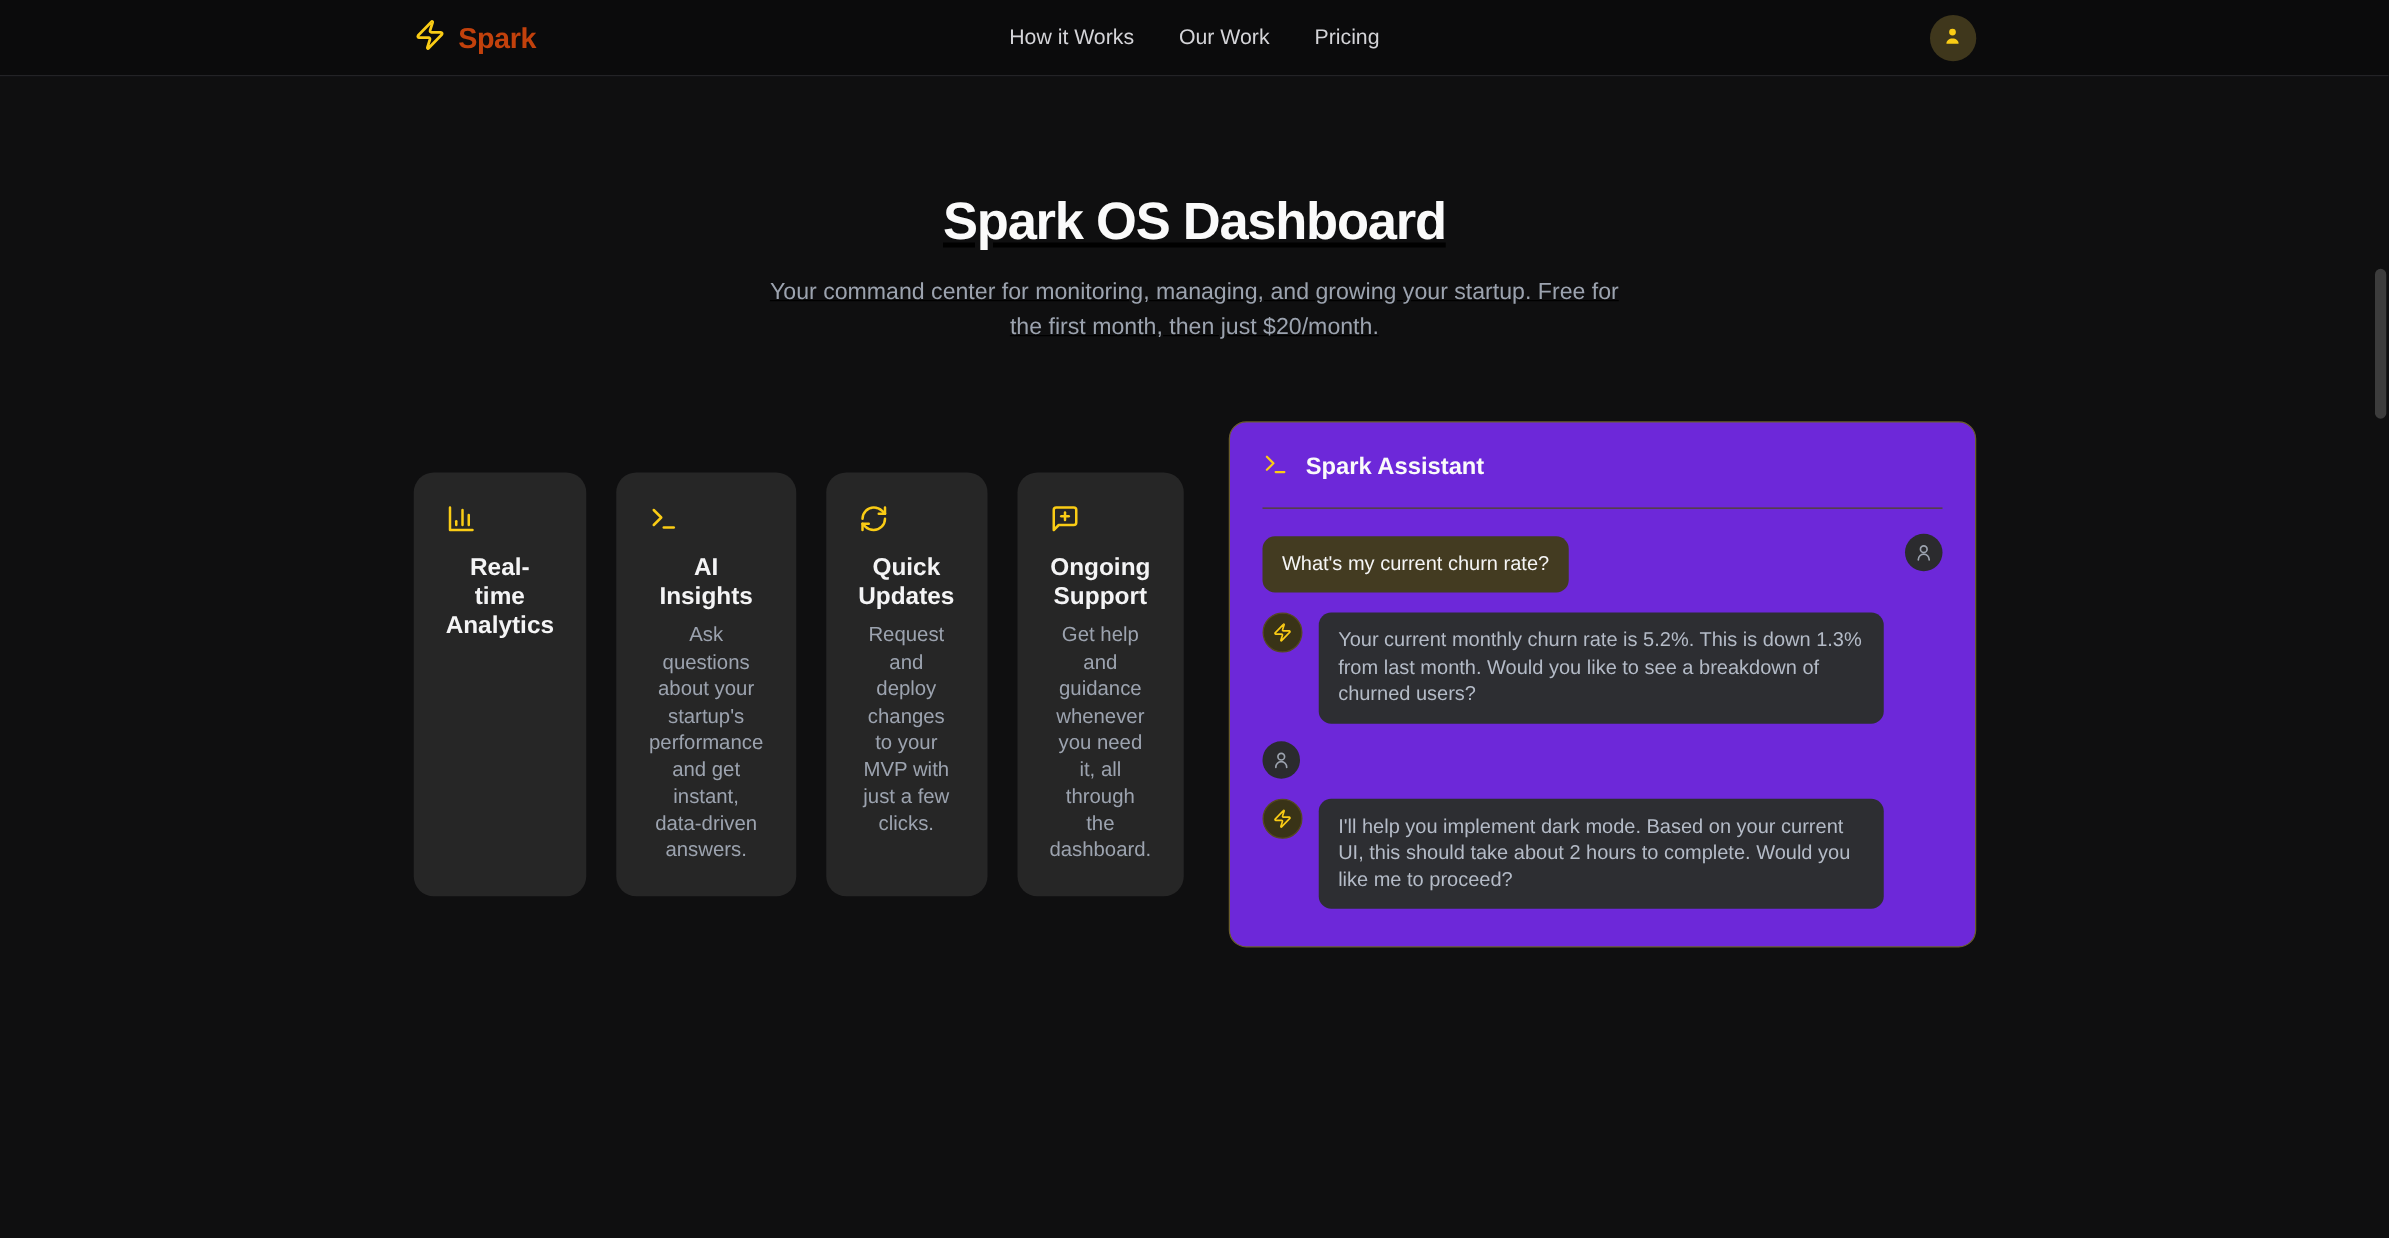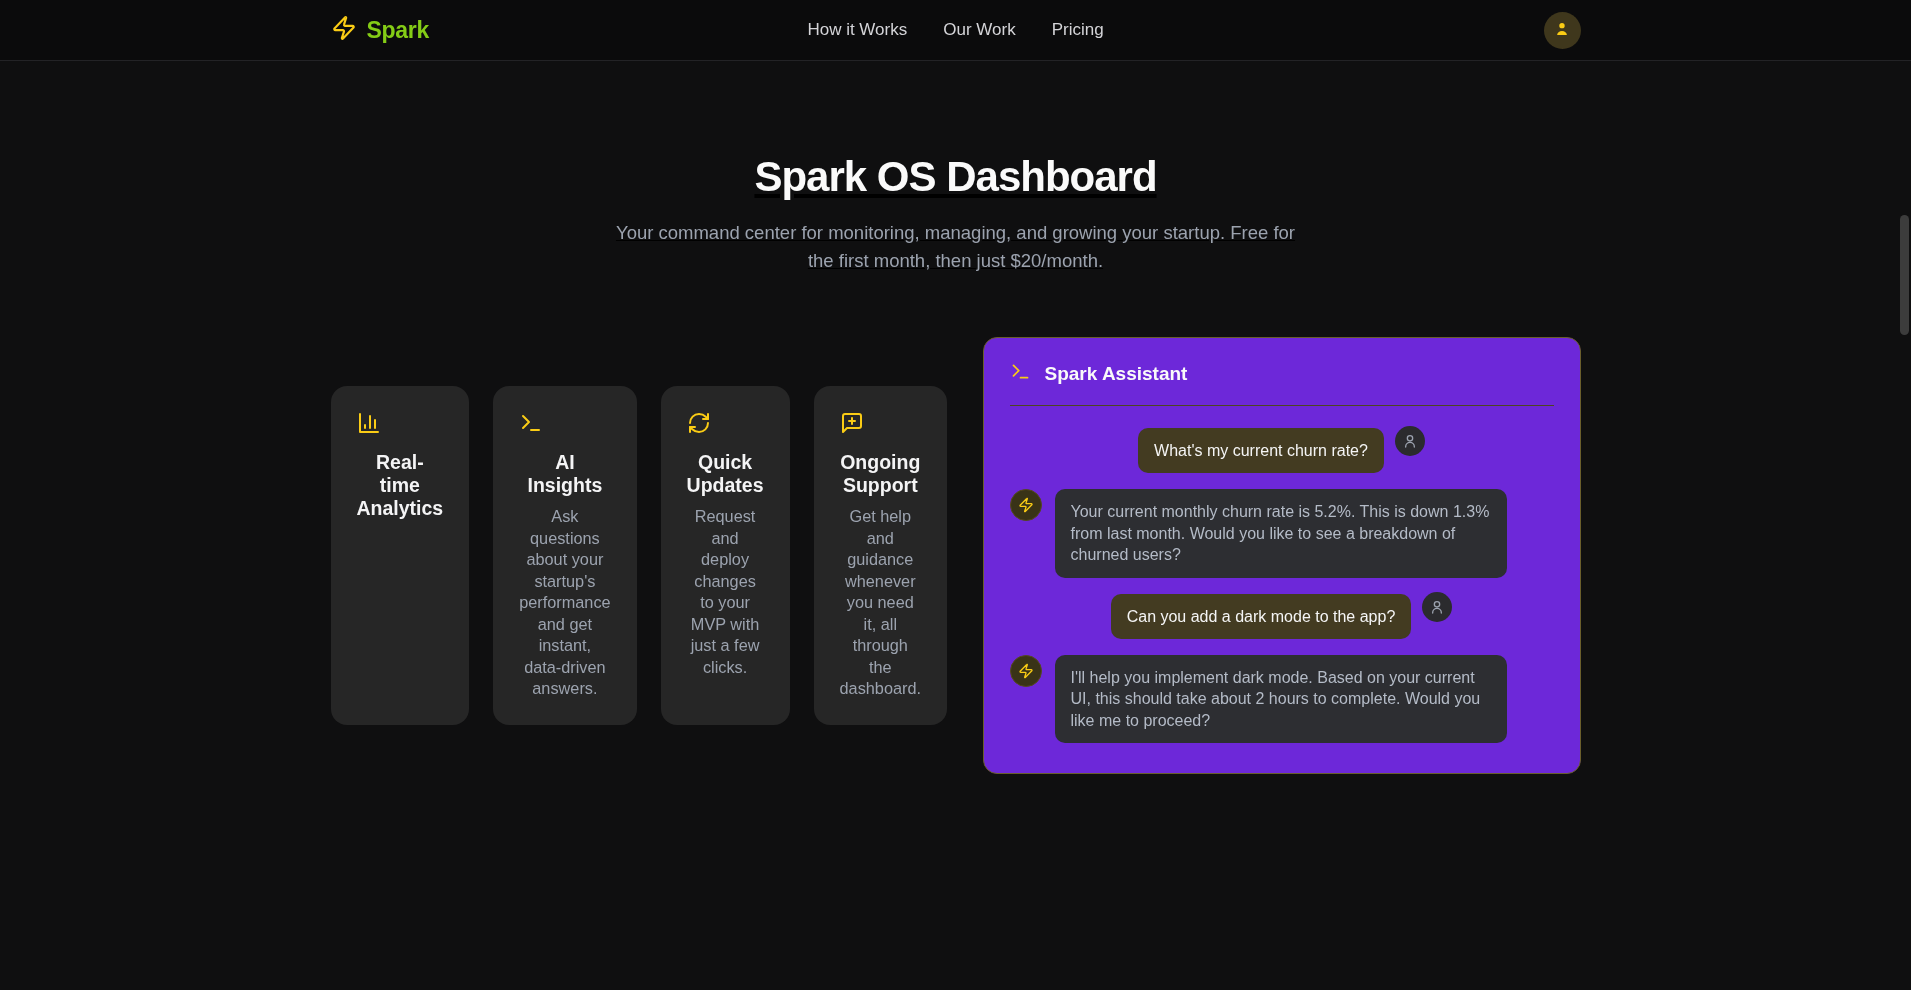--- a/index.html
+++ b/index.html
@@ -13,21 +13,21 @@
   
   .header {
     height:61px; background:#0b0b0c; border-bottom:1px solid #232326;
     display:flex; align-items:center;
   }
   .header-inner {
     width:1250px; margin:0 auto; display:flex; align-items:center; height:100%;
   }
   .brand { display:flex; align-items:center; gap:10px; flex:1; cursor:pointer; }
   .brand svg { width:26px; height:26px; color:#facc15; }
-  .brand-name { color:#84cc16; font-size:23px; font-weight:700; letter-spacing:-0.3px; }
+  .brand-name { color:#c2410c; font-size:23px; font-weight:700; letter-spacing:-0.3px; }
   .nav { display:flex; gap:36px; }
   .nav a { color:#d4d4d8; font-size:17px; text-decoration:none; cursor:pointer; }
   .header-right { flex:1; display:flex; justify-content:flex-end; }
   .avatar-btn {
     width:37px; height:37px; border-radius:50%; background:#3f371c; border:none;
     display:flex; align-items:center; justify-content:center; cursor:pointer;
   }
   .avatar-btn svg { width:18px; height:18px; color:#facc15; }
 
   
@@ -61,21 +61,21 @@
     overflow:hidden;
   }
   .panel-header {
     display:flex; align-items:center; gap:14px; padding:23px 26px 19px;
   }
   .panel-header svg { width:21px; height:21px; color:#facc15; }
   .panel-title { color:#fafafa; font-size:19px; font-weight:700; }
   .panel-divider { height:1px; background:#4e4620; margin:0 26px; }
   .messages { padding:22px 26px 30px; display:flex; flex-direction:column; gap:16px; }
   .msg-row { display:flex; align-items:flex-start; }
-  .msg-row.user { justify-content:center; gap:11px; }
+  .msg-row.user { justify-content:space-between; gap:11px; }
   .msg-row.assistant { gap:13px; }
   .bubble { border-radius:10px; font-size:16px; }
   .bubble.user {
     background:#433b21; color:#f5f5f5; padding:13px 16px; line-height:19px;
   }
   .bubble.assistant {
     background:#2d2e32; color:#b4bbc7; padding:12px 16px;
     line-height:21.5px; max-width:452px;
   }
   .chat-avatar {
@@ -215,21 +215,20 @@
       <div class="msg-row assistant">
         <span class="chat-avatar assistant">
           <svg viewBox="0 0 24 24" fill="none" stroke="currentColor" stroke-width="2" stroke-linecap="round" stroke-linejoin="round">
               <path d="M4 14a1 1 0 0 1-.78-1.63l9.9-10.2a.5.5 0 0 1 .86.46l-1.92 6.02A1 1 0 0 0 13 10h7a1 1 0 0 1 .78 1.63l-9.9 10.2a.5.5 0 0 1-.86-.46l1.92-6.02A1 1 0 0 0 11 14z"></path>
             </svg>
         </span>
         <div class="bubble assistant">Your current monthly churn rate is 5.2%. This is down 1.3% from last month. Would you like to see a breakdown of churned users?</div>
       </div>
 
       <div class="msg-row user">
-        <div class="bubble user">Can you add a dark mode to the app?</div>
         <span class="chat-avatar user">
           <svg viewBox="0 0 24 24" fill="none" stroke="currentColor" stroke-width="2" stroke-linecap="round" stroke-linejoin="round">
               <circle cx="12" cy="8" r="4"></circle>
               <path d="M5.5 21v-0.5a6.5 6.5 0 0 1 13 0V21"></path>
             </svg>
         </span>
       </div>
 
       <div class="msg-row assistant">
         <span class="chat-avatar assistant">

